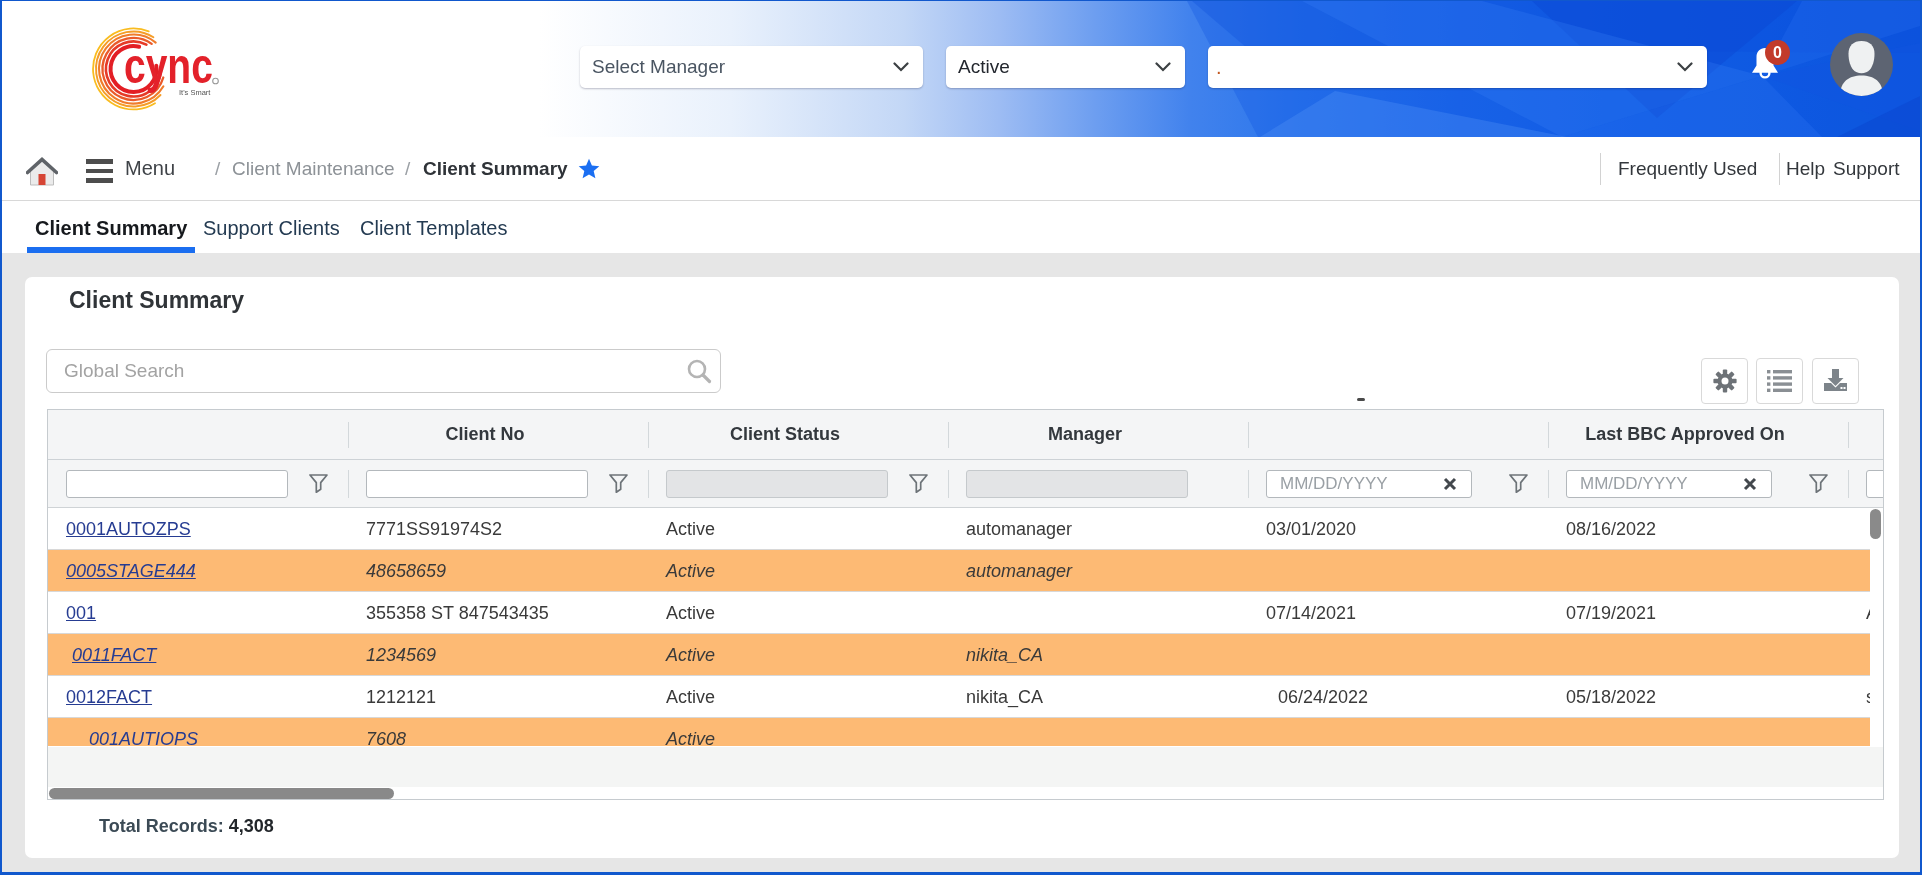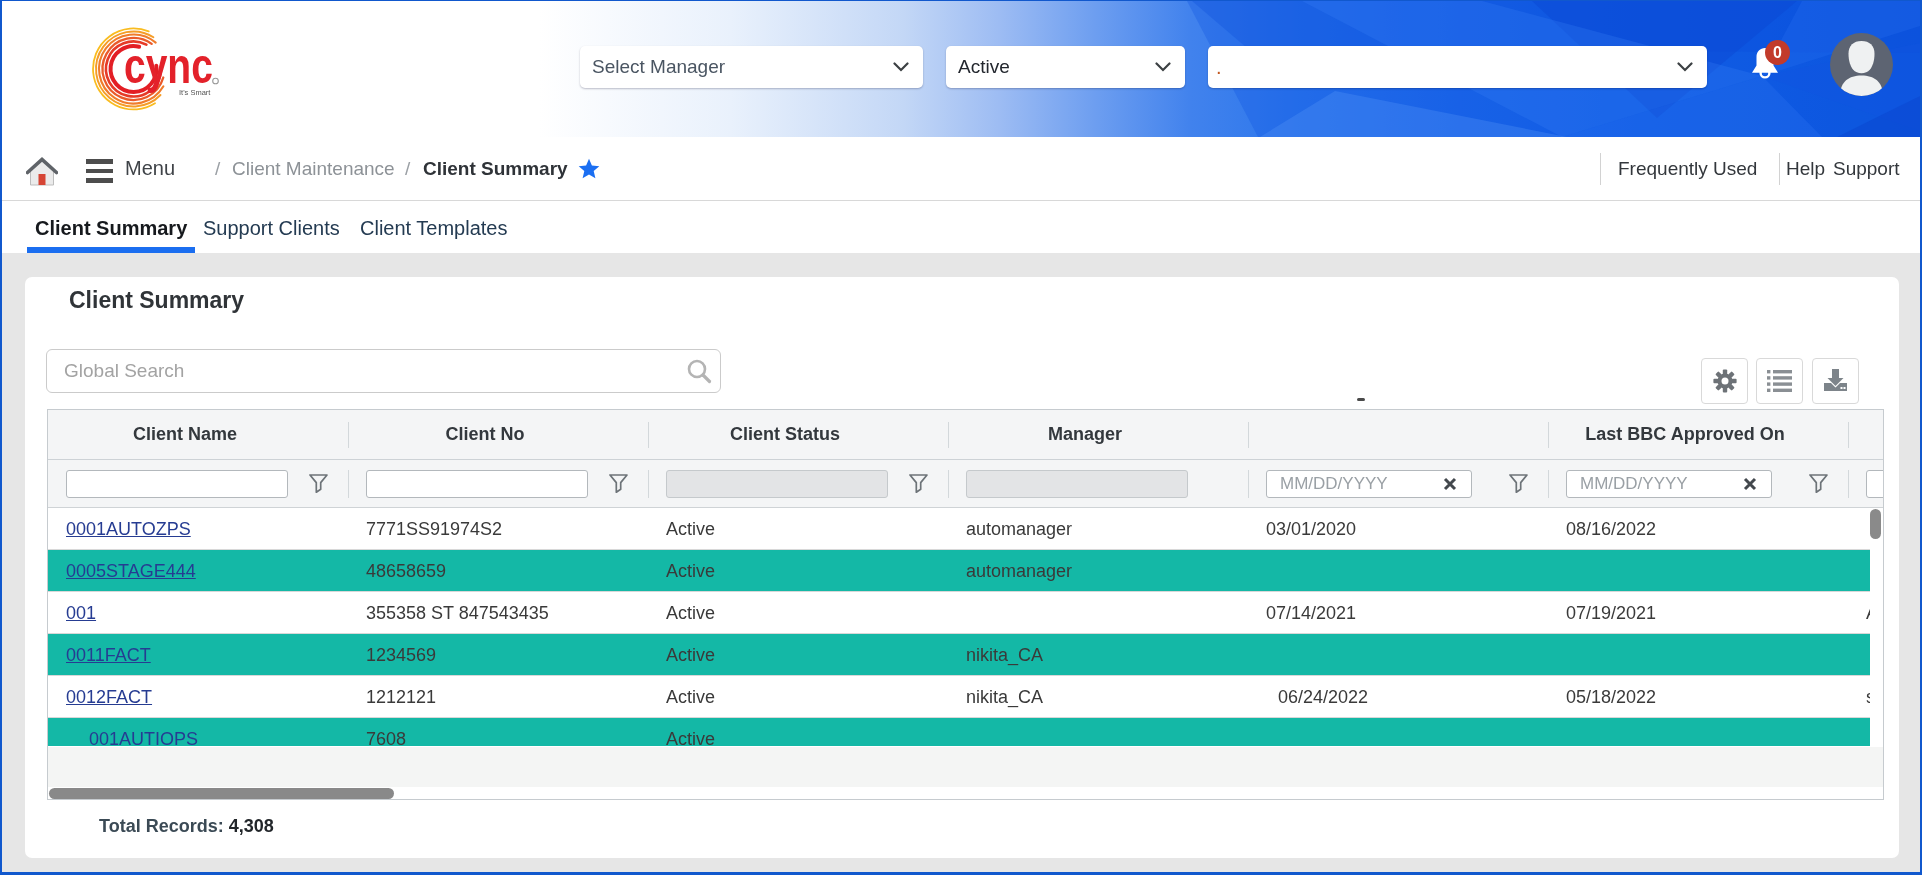--- a/index.html
+++ b/index.html
@@ -22,21 +22,21 @@
 #main { position:absolute; left:2px; top:253px; width:1918px; height:619px; background:#e6e6e6; }
 #card { position:absolute; left:22.5px; top:24px; width:1874px; height:581px; background:#fff; border-radius:7px; }
 
 #tbl { position:absolute; left:45px; top:156px; overflow:hidden; width:1837px; height:391px; border:1px solid #c6cbcf; background:#fff; }
 .hsep { position:absolute; top:12px; width:1px; height:26px; background:#d3d8db; }
 .fsep { position:absolute; top:10px; width:1px; height:28px; background:#d3d8db; }
 .hcell { position:absolute; top:0; height:49px; display:flex; align-items:center; justify-content:center; font-weight:bold; font-size:18px; color:#33383d; }
 .finput { position:absolute; top:10px; width:222px; height:28px; background:#fff; border:1px solid #b3b8bc; border-radius:3px; }
 .fgray { background:#e3e4e6; border-color:#c5c9cc; }
 .row { position:absolute; left:0; width:1822px; height:42px; border-bottom:1px solid #d8d8d8; }
-.row.even { background:#14b8a6; }
+.row.even { background:#fdba74;font-style:italic; }
 .cell { position:absolute; top:0; height:42px; display:flex; align-items:center; font-size:18px; color:#3a3a3a; }
 .lnk { color:#263c92; text-decoration:underline; }
 .funnel { position:absolute; top:14px; width:19px; height:20px; }
 </style>
 </head>
 <body>
 <div id="header">
   <svg id="hdrpoly" viewBox="0 0 1918 136" preserveAspectRatio="none">
     <polygon points="1185,0 1918,0 1918,136 1256,136" fill="#0d54e2" opacity="0.30"></polygon>
     <polygon points="1190,0 1918,0 1918,52 1245,47" fill="#0a4cdc" opacity="0.30"></polygon>
@@ -185,21 +185,20 @@
       <rect x="16.5" y="18" width="2" height="2" fill="#fff"></rect>
         <rect x="19.5" y="18" width="2" height="2" fill="#fff"></rect>
     </g>
   </svg>
   <div class="abs" style="left:1355px; top:145px; width:8px; height:3px; background:#4a4a4a; border-radius:2px;"></div>
 
   <div id="tbl">
     <div class="abs" style="left:0; top:0; width:1835px; height:50px; background:#f4f5f6; border-bottom:1px solid #cdd2d6;"></div>
     <div class="abs" style="left:0; top:50px; width:1835px; height:48px; background:#f4f5f6; border-bottom:1px solid #cfd3d6;"></div>
 
-    <div class="hcell" style="left:0px; width:274px;">Client Name</div>
     <div class="hcell" style="left:300px; width:274px;">Client No</div>
     <div class="hcell" style="left:600px; width:274px;">Client Status</div>
     <div class="hcell" style="left:900px; width:274px;">Manager</div>
     <div class="hcell" style="left:1500px; width:274px;">Last BBC Approved On</div>
     <div class="hsep" style="left:300px;"></div>
     <div class="hsep" style="left:600px;"></div>
     <div class="hsep" style="left:900px;"></div>
     <div class="hsep" style="left:1200px;"></div>
     <div class="hsep" style="left:1500px;"></div>
     <div class="hsep" style="left:1800px;"></div>
@@ -264,21 +263,21 @@
         <div class="cell" style="left:18px;">
             <span class="lnk">001</span>
           </div>
         <div class="cell" style="left:318px;">355358 ST 847543435</div>
         <div class="cell" style="left:618px;">Active</div>
         <div class="cell" style="left:1218px;">07/14/2021</div>
         <div class="cell" style="left:1518px;">07/19/2021</div>
         <div class="cell" style="left:1818px;">A</div>
       </div>
       <div class="row even" style="top:126px;">
-        <div class="cell" style="left:18px;text-align:right;">
+        <div class="cell" style="left:24px;text-align:right;">
             <span class="lnk">0011FACT</span>
           </div>
         <div class="cell" style="left:318px;">1234569</div>
         <div class="cell" style="left:618px;">Active</div>
         <div class="cell" style="left:918px;">nikita_CA</div>
       </div>
       <div class="row" style="top:168px;">
         <div class="cell" style="left:18px;">
             <span class="lnk">0012FACT</span>
           </div>

